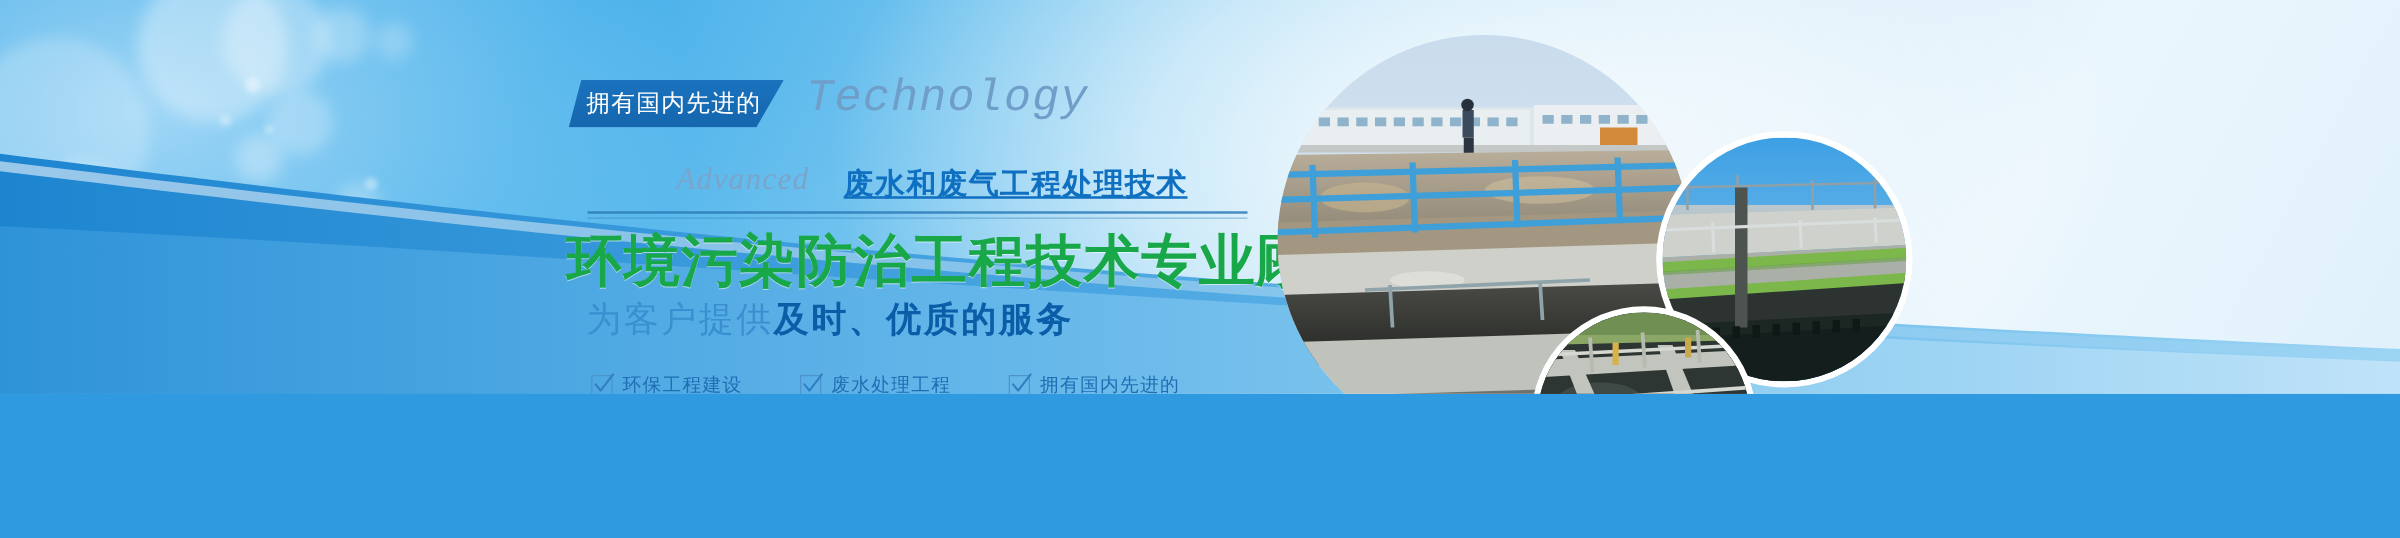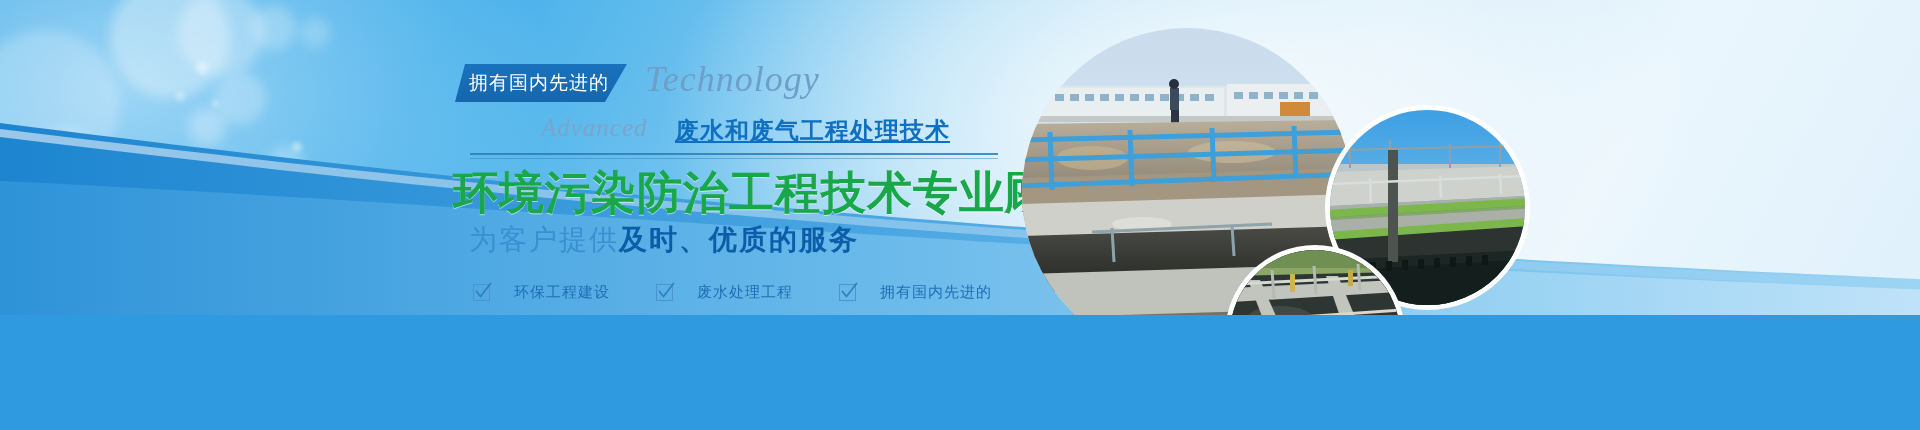--- a/index.html
+++ b/index.html
@@ -34,25 +34,25 @@
     position:absolute;left:0;top:2px;height:38px;
     background:linear-gradient(180deg,#1a72bd 0%,#1566ad 100%);
     color:#ffffff;font-size:19px;letter-spacing:1px;
     display:flex;align-items:center;padding:0 18px 0 14px;
     -webkit-clip-path:polygon(10px 0,100% 0,calc(100% - 22px) 100%,0 100%);
     clip-path:polygon(10px 0,100% 0,calc(100% - 22px) 100%,0 100%);
     white-space:nowrap;
   }
   .en-tech{
     position:absolute;left:190px;top:-4px;
-    font-family:Liberation Serif, serif;
+    font-family:Liberation Mono, monospace;
     font-style:italic;font-size:36px;color:#6f9ec9;letter-spacing:1px;
   }
 
-  .row2{position:relative;height:40px;margin-top:4px;}
+  .row2{position:relative;height:40px;margin-top:20px;}
   .en-adv{
     position:absolute;left:86px;top:4px;
     font-family:"Liberation Serif","DejaVu Serif",serif;
     font-style:italic;font-size:25px;color:#7ba4cb;letter-spacing:1px;
   }
   .cn-sub{
     position:absolute;left:220px;top:5px;
     font-size:24px;font-weight:bold;color:#0f6fc0;letter-spacing:1px;
     white-space:nowrap;
     text-decoration:underline;
@@ -73,21 +73,21 @@
   .slogan{
     margin-top:4px;margin-left:14px;font-size:28px;letter-spacing:2px;
     white-space:nowrap;line-height:1.25;
   }
   .slogan .light{color:#3a8fd0;font-weight:normal;}
   .slogan .strong{color:#0a5ea8;font-weight:bold;}
 
   .features{
     margin-top:26px;margin-left:18px;display:flex;align-items:center;gap:46px;
   }
-  .feat{display:flex;align-items:center;gap:24px;white-space:nowrap;}
+  .feat{display:flex;align-items:center;gap:8px;white-space:nowrap;}
   .feat .box{
     width:15px;height:15px;border:1px solid #4e93cc;position:relative;flex:none;
   }
   .feat .box svg{position:absolute;left:1px;top:-3px;}
   .feat .lbl{font-size:15px;color:#1f6eb4;letter-spacing:1px;}
 
   
   .photo{position:absolute;border-radius:50%;overflow:hidden;}
   .photo.ring{box-shadow:0 0 0 5px #ffffff;}
   .p-main{left:1022px;top:28px;width:330px;height:330px;}

